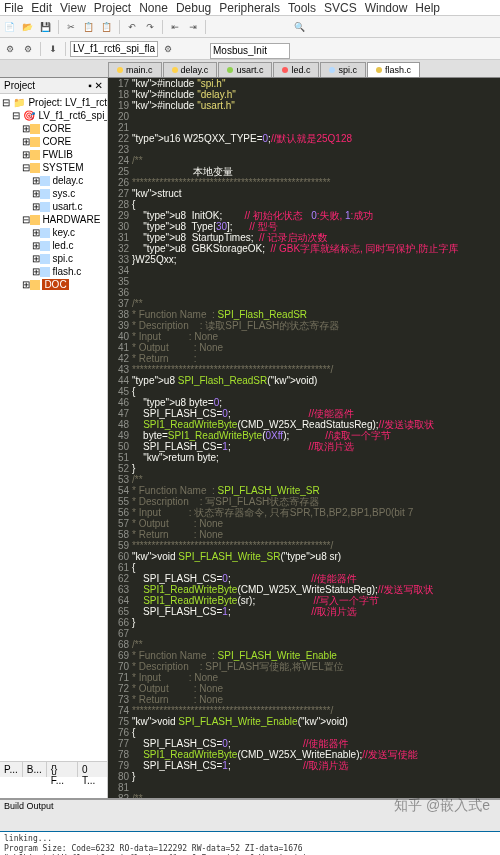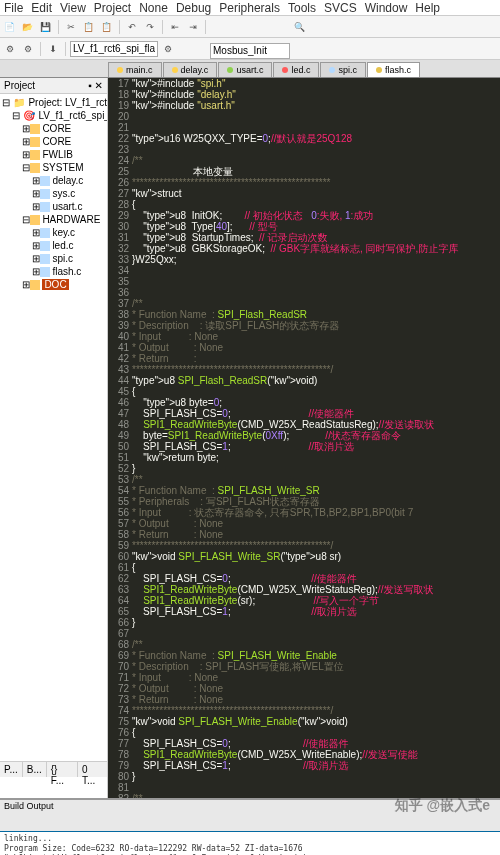--- a/index.html
+++ b/index.html
@@ -24,21 +24,21 @@
 .folder{background:#fc6}.file{background:#bdf}
 .hl{background:#c2410c;color:#fff;padding:0 2px}
 .editor{flex:1;background:#272822;color:#f8f8f2;font-family:Consolas,monospace;font-size:8.5px;overflow:hidden;position:relative}
 .gutter{position:absolute;left:0;top:0;width:24px;background:#272822;color:#8f908a;text-align:right;padding:0 3px;line-height:11px}
 .code{position:absolute;left:24px;top:0;right:0;line-height:11px;white-space:pre}.str{color:#e6db74}.cmt{color:#75715e}.num{color:#ae81ff}.fn{color:#a6e22e}.cmt-cn{color:#f92672}
 .sb-tabs{height:16px;background:#f0f0f0;border-top:1px solid #ccc;display:flex;font-size:9px}
 .sb-tab{padding:2px 4px;border-right:1px solid #ccc}
 .build{height:60px;background:#fff;border-top:2px solid #999}
 .build-hdr{height:32px;background:#e8e8e8;padding:1px 4px;font-size:9px;border-bottom:1px solid #0369a1}
 .build-txt{padding:2px 4px;font-size:8px;font-family:Consolas,monospace;color:#333;line-height:10px}
-.watermark{position:absolute;right:10px;bottom:40px;color:rgba(0,0,0,0.4);font-size:14px;font-weight:bold}
+.watermark{position:absolute;right:10px;bottom:40px;color:rgba(0,0,0,0.4);font-size:14px;font-weight:normal}
 </style>
 </head>
 <body>
 
 <div class="menubar" id="menubar">
     <span>File</span>
     <span>Edit</span>
     <span>View</span>
     <span>Project</span>
     <span>None</span>
@@ -192,46 +192,46 @@
 
 
 <span class="&lt;span">"type"</span>&gt;u16 W25QXX_TYPE=<span class="num">0</span>;<span class="cmt-cn">//默认就是25Q128</span>
 
 <span class="cmt">/**</span>
                       本地变量
 <span class="cmt">***************************************************</span>
 <span class="&lt;span">"kw"</span>&gt;struct
 {
     <span class="&lt;span">"type"</span>&gt;u8  InitOK;        <span class="cmt-cn">// 初始化状态   <span class="num">0</span>:失败, <span class="num">1</span>:成功</span>
-    <span class="&lt;span">"type"</span>&gt;u8  Type[<span class="num">40</span>];      <span class="cmt-cn">// 型号</span>
+    <span class="&lt;span">"type"</span>&gt;u8  Type[<span class="num">30</span>];      <span class="cmt-cn">// 型号</span>
     <span class="&lt;span">"type"</span>&gt;u8  StartupTimes;  <span class="cmt-cn">// 记录启动次数</span>
     <span class="&lt;span">"type"</span>&gt;u8  GBKStorageOK;  <span class="cmt-cn">// GBK字库就绪标志, 同时写保护,防止字库</span>
 }W25Qxx;
 
 
 
 <span class="cmt">/**</span>
 <span class="cmt">* Function Name  : <span class="fn">SPI_Flash_ReadSR</span></span>
 <span class="cmt">* Description    : 读取SPI_FLASH的状态寄存器</span>
 <span class="cmt">* Input          : None</span>
 <span class="cmt">* Output         : None</span>
 <span class="cmt">* Return         :</span>
 <span class="cmt">***************************************************/</span>
 <span class="&lt;span">"type"</span>&gt;u8 <span class="fn">SPI_Flash_ReadSR</span>(<span class="&lt;span">"kw"</span>&gt;void)
 {
     <span class="&lt;span">"type"</span>&gt;u8 byte=<span class="num">0</span>;
     SPI_FLASH_CS=<span class="num">0</span>;                            <span class="cmt-cn">//使能器件</span>
     <span class="fn">SPI1_ReadWriteByte</span>(CMD_W25X_ReadStatusReg);<span class="cmt-cn">//发送读取状</span>
-    byte=<span class="fn">SPI1_ReadWriteByte</span>(<span class="num">0Xff</span>);             <span class="cmt-cn">//状态寄存器命令</span>
+    byte=<span class="fn">SPI1_ReadWriteByte</span>(<span class="num">0Xff</span>);             <span class="cmt-cn">//读取一个字节</span>
     SPI_FLASH_CS=<span class="num">1</span>;                            <span class="cmt-cn">//取消片选</span>
     <span class="&lt;span">"kw"</span>&gt;return byte;
 }
 <span class="cmt">/**</span>
 <span class="cmt">* Function Name  : <span class="fn">SPI_FLASH_Write_SR</span></span>
-<span class="cmt">* Peripherals    : 写SPI_FLASH状态寄存器</span>
+<span class="cmt">* Description    : 写SPI_FLASH状态寄存器</span>
 <span class="cmt">* Input          : 状态寄存器命令, 只有SPR,TB,BP2,BP1,BP0(bit 7</span>
 <span class="cmt">* Output         : None</span>
 <span class="cmt">* Return         : None</span>
 <span class="cmt">***************************************************/</span>
 <span class="&lt;span">"kw"</span>&gt;void <span class="fn">SPI_FLASH_Write_SR</span>(<span class="&lt;span">"type"</span>&gt;u8 sr)
 {
     SPI_FLASH_CS=<span class="num">0</span>;                             <span class="cmt-cn">//使能器件</span>
     <span class="fn">SPI1_ReadWriteByte</span>(CMD_W25X_WriteStatusReg);<span class="cmt-cn">//发送写取状</span>
     <span class="fn">SPI1_ReadWriteByte</span>(sr);                     <span class="cmt-cn">//写入一个字节</span>
     SPI_FLASH_CS=<span class="num">1</span>;                             <span class="cmt-cn">//取消片选</span>

